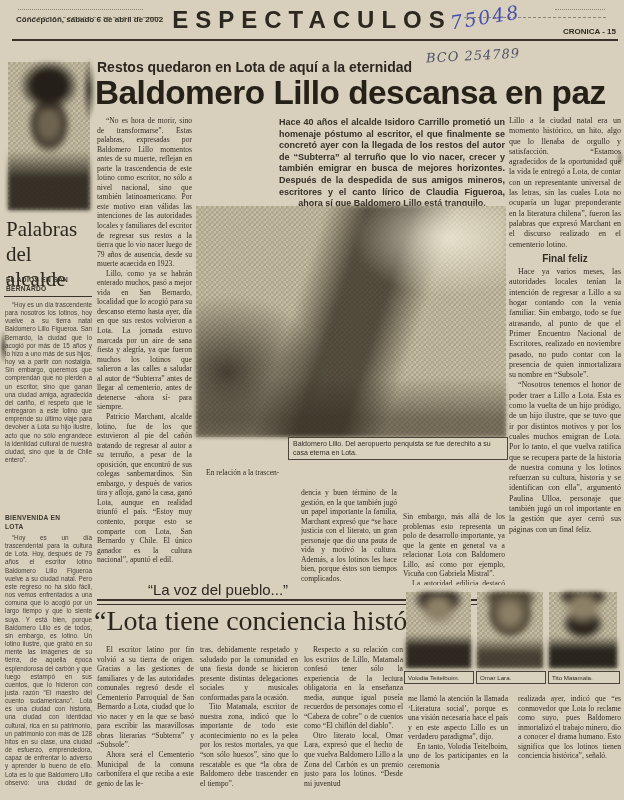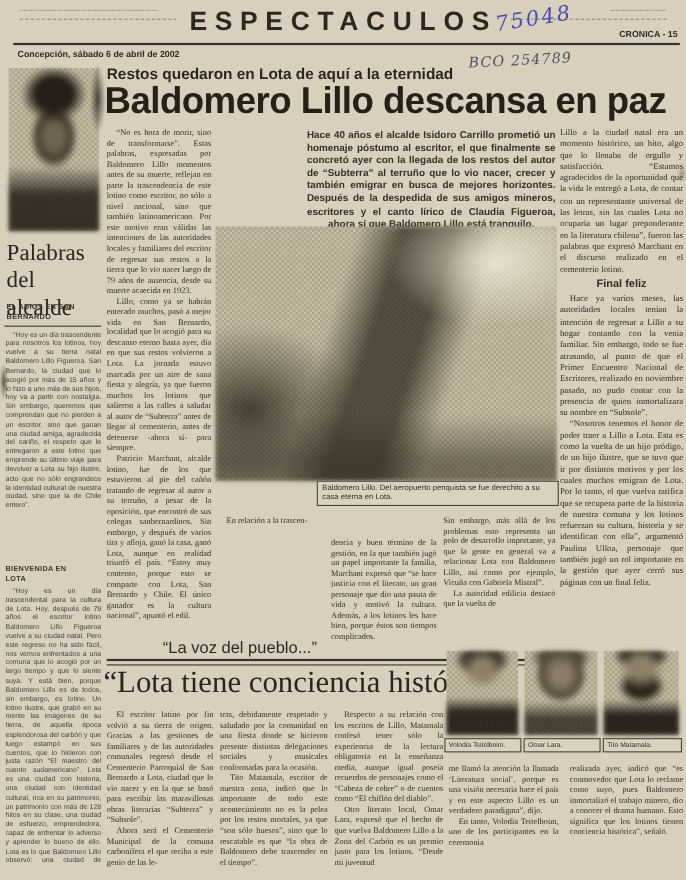--- a/index.html
+++ b/index.html
@@ -81,21 +81,21 @@
 </style>
 </head>
 <body>
 
 <div class="sheet">
 
   <div class="abs dotline" style="left:18px;top:9px;width:125px;"></div>
   <div class="abs dotline" style="left:555px;top:9px;width:50px;"></div>
   <div class="abs dashline" style="left:18px;top:17px;width:588px;"></div>
   <div class="abs section-title">ESPECTACULOS</div>
-  <div class="abs hdr-small" style="left:16px;top:45px;">Concepción, sábado 6 de abril de 2002</div>
+  <div class="abs hdr-small" style="left:16px;top:15px;">Concepción, sábado 6 de abril de 2002</div>
   <div class="abs hdr-small" style="right:8px;top:27px;">CRONICA - 15</div>
   <div class="abs hw hw-top">75048</div>
   <div class="abs thickrule" style="left:12px;top:39px;width:606px;"></div>
   <div class="abs hw hw-code">BCO 254789</div>
 
   <div class="abs ht portrait-mayor" style="left:8px;top:62px;width:82px;height:148px;">
     <div class="blob"></div>
   </div>
   <div class="abs sb-head" style="left:6px;top:217px;width:88px;">Palabras del alcalde</div>
   <div class="abs sb-label" style="left:6px;top:276px;width:70px;">EL ADIOS EN SAN BERNARDO</div>
@@ -125,21 +125,21 @@
   </div>
   <div class="abs capbox" style="left:288px;top:437px;width:210px;">Baldomero Lillo. Del aeropuerto penquista se fue derechito a su casa eterna en Lota.</div>
 
   <div class="abs bodycol" style="left:197px;top:468px;width:94px;height:117px;">
     <p>En relación a la trascen-</p>
   </div>
   <div class="abs bodycol" style="left:301px;top:488px;width:96px;height:117px;">
     <p style="text-indent:0;">dencia y buen término de la gestión, en la que también jugó un papel importante la familia, Marchant expresó que “se hace justicia con el literato, un gran personaje que dio una pauta de vida y motivó la cultura. Además, a los lotinos les hace bien, porque éstos son tiempos complicados.</p>
   </div>
   <div class="abs bodycol" style="left:403px;top:468px;width:102px;height:117px;">
-    <p style="text-indent:0;">Sin embargo, más allá de los problemas esto representa un polo de desarrollo importante, ya que la gente en general va a relacionar Lota con Baldomero Lillo, así como por ejemplo, Vicuña con Gabriela Mistral”.</p>
+    <p style="text-indent:0;margin-top:44px;">Sin embargo, más allá de los problemas esto representa un polo de desarrollo importante, ya que la gente en general va a relacionar Lota con Baldomero Lillo, así como por ejemplo, Vicuña con Gabriela Mistral”.</p>
     <p>La autoridad edilicia destacó que la vuelta de</p>
   </div>
 
   <div class="abs bodycol" style="left:509px;top:116px;width:112px;height:524px;font-size:8px;line-height:10.3px;">
     <p style="text-indent:0;">Lillo a la ciudad natal era un momento histórico, un hito, algo que lo llenaba de orgullo y satisfacción. “Estamos agradecidos de la oportunidad que la vida le entregó a Lota, de contar con un representante universal de las letras, sin las cuales Lota no ocuparía un lugar preponderante en la literatura chilena”, fueron las palabras que expresó Marchant en el discurso realizado en el cementerio lotino.</p>
     <div class="subhead">Final feliz</div>
     <p>Hace ya varios meses, las autoridades locales tenían la intención de regresar a Lillo a su hogar contando con la venia familiar. Sin embargo, todo se fue atrasando, al punto de que el Primer Encuentro Nacional de Escritores, realizado en noviembre pasado, no pudo contar con la presencia de quien inmortalizara su nombre en “Subsole”.</p>
     <p>“Nosotros tenemos el honor de poder traer a Lillo a Lota. Esta es como la vuelta de un hijo pródigo, de un hijo ilustre, que se tuvo que ir por distintos motivos y por los cuales muchos emigran de Lota. Por lo tanto, el que vuelva ratifica que se recupera parte de la historia de nuestra comuna y los lotinos refuerzan su cultura, historia y se identifican con ella”, argumentó Paulina Ulloa, personaje que también jugó un rol importante en la gestión que ayer cerró sus páginas con un final feliz.</p>
   </div>
 

